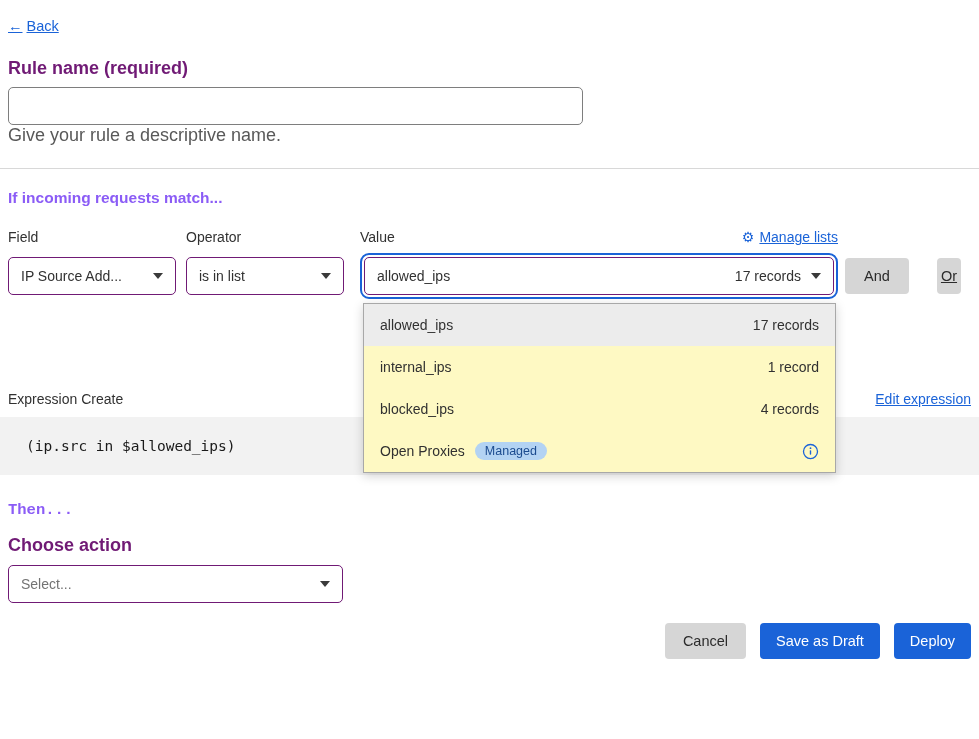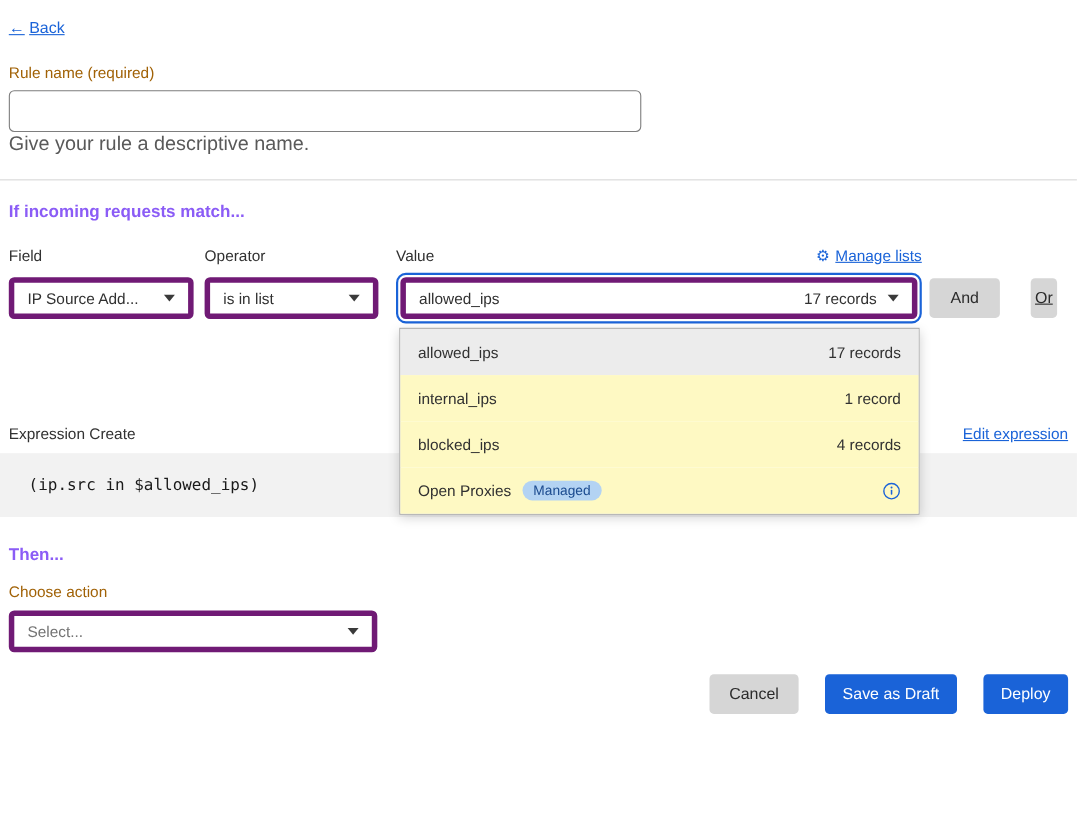--- a/index.html
+++ b/index.html
@@ -22,21 +22,21 @@
   }
 
   .title-row { display: flex; align-items: center; gap: 16px; margin-top: 28px; }
   .page-title { font-size: 21px; font-weight: bold; color: #1d1d1d; }
   .about-pill {
     display: inline-flex; align-items: center; gap: 8px;
     background: #f0eefb; color: var(--accent, #1a63d8);
     font-size: 14px; padding: 6px 13px; border-radius: 4px;
   }
 
-  .field-label { margin-top: 24px; font-size: 14px; color: #a16207; }
+  .field-label { margin-top: 24px; font-size: 18px; color: #701a75; font-weight: bold; }
   .text-input {
     display: block; margin-top: 8px; width: 575px; height: 38px;
     border: 1px solid #7e7e7e; border-radius: 5px;
     padding: 0 10px; font-size: 14px; font-family: inherit; color: #313131;
     background: #fff;
   }
   .help-text { margin-top: 0; font-size: 18px; color: #595959; }
 
   .divider { border: none; border-top: 1px solid #d8d8d8; margin: 22px -8px 0 -8px; }
 
@@ -45,21 +45,21 @@
   .labels-row { display: flex; align-items: center; margin-top: 22px; font-size: 14px; }
   .cell-field { width: 168px; }
   .cell-operator { width: 158px; margin-left: 10px; }
   .cell-value { width: 478px; margin-left: 16px; }
   .value-head { display: flex; justify-content: space-between; align-items: center; }
   .manage-link { display: inline-flex; align-items: center; gap: 5px; color: var(--accent, #1a63d8); font-size: 14px; }
   .gear { font-size: 14px; line-height: 1; }
 
   .controls-row { display: flex; align-items: center; margin-top: 8px; }
   .select {
-    height: 38px; border: 5px solid #701a75; border-radius: 5px;
+    height: 38px; border: 1px solid #701a75; border-radius: 5px;
     background: #fff; display: flex; align-items: center; justify-content: space-between;
     padding: 0 12px; font-size: 14px; color: #313131; cursor: pointer;
   }
   .caret {
     width: 0; height: 0; flex: 0 0 auto;
     border-left: 5px solid transparent; border-right: 5px solid transparent;
     border-top: 6px solid #3a3a3a; margin-left: 10px;
   }
 
   .value-cell { width: 478px; margin-left: 16px; position: relative; }
@@ -99,31 +99,31 @@
   .expr-head { display: flex; justify-content: space-between; align-items: center; margin-top: 92px; font-size: 14px; }
   .edit-link { color: var(--accent, #1a63d8); text-decoration: underline; }
   .code-box {
     margin: 10px -8px 0 -8px; height: 58px; background: #f2f2f2;
     display: flex; align-items: center; padding: 0 26px;
   }
   .code-box code {
     font-family: "DejaVu Sans Mono", monospace; font-size: 14.5px; color: #1a1a1a;
   }
 
-  .then-heading { margin-top: 26px; }
+  .then-heading { margin-top: 26px; font-family: Liberation Mono, monospace; }
   .action-label { margin-top: 16px; }
   .action-select { margin-top: 9px; width: 335px; }
   .placeholder { color: #737373; }
 
   .footer { display: flex; justify-content: flex-end; align-items: center; gap: 14px; margin-top: 20px; }
   .footer .gray-btn { padding: 0 18px; }
   .blue-btn {
     height: 36px; background: var(--accent, #1a63d8); color: #fff;
     border: none; border-radius: 4px; font-size: 14.5px; font-family: inherit;
-    padding: 0 16px; display: inline-flex; align-items: center; justify-content: center; cursor: pointer; margin-left: 10px;
+    padding: 0 16px; display: inline-flex; align-items: center; justify-content: center; cursor: pointer;
   }
 </style>
 </head>
 <body>
 
 <div class="container">
 
   <a class="back-link">
     <span>←</span>
     <span>Back</span>

